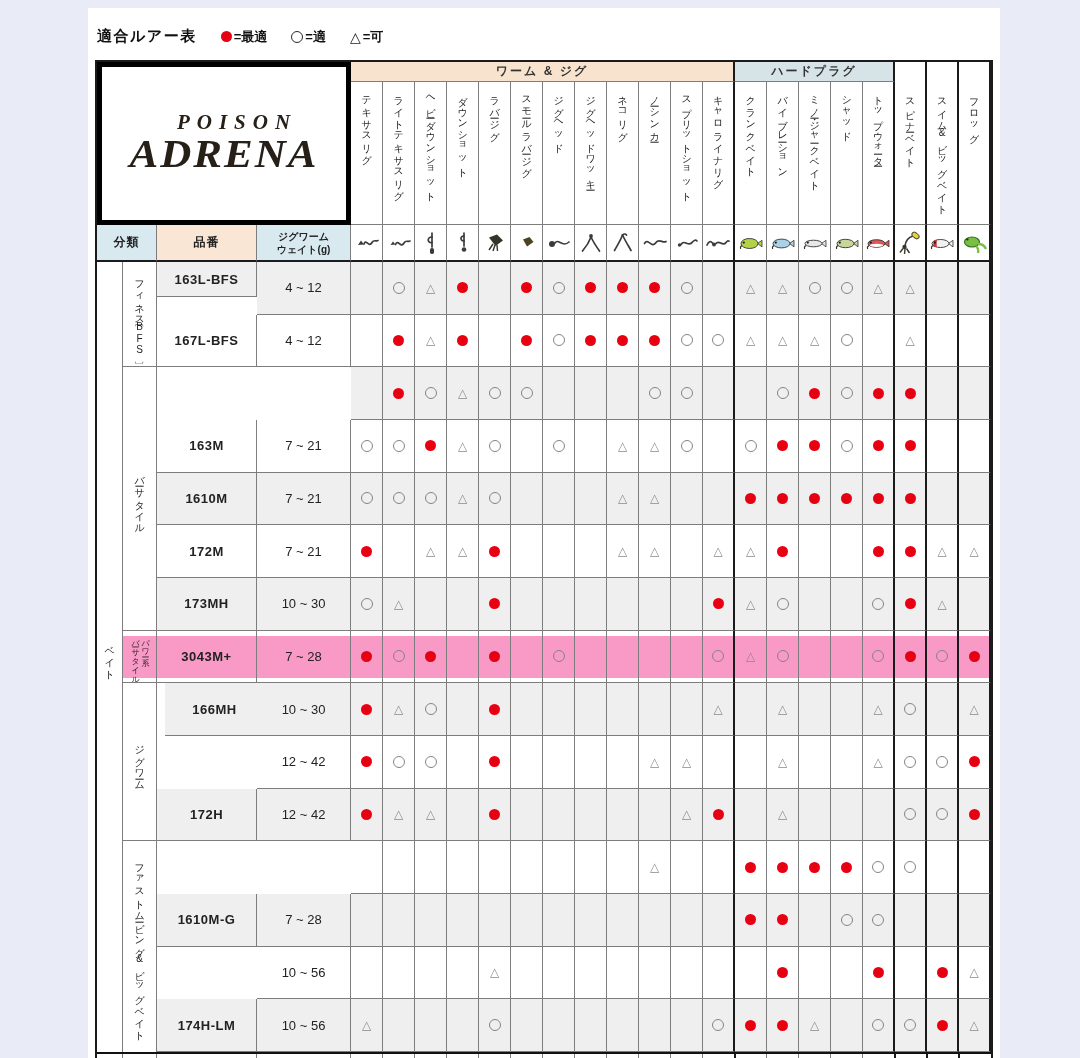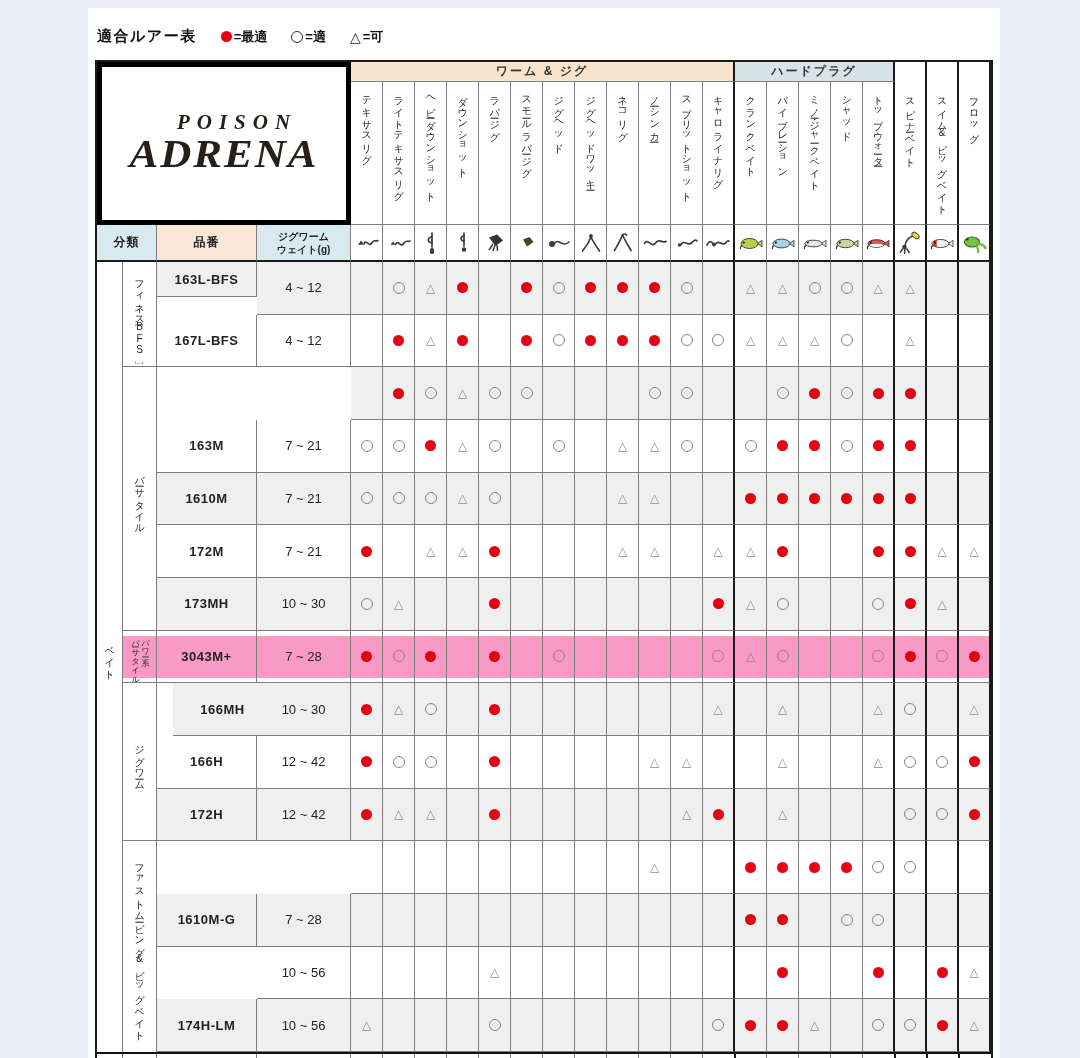--- a/index.html
+++ b/index.html
@@ -727,21 +727,21 @@
       </div>
       <div class="cell hl thickR" style="left: 798px; top: 568.667px; width: 32px; height: 52.6667px;">
         <span class="sym-best"></span>
       </div>
       <div class="cell hl thickR" style="left: 830px; top: 568.667px; width: 32px; height: 52.6667px;">
         <span class="sym-good"></span>
       </div>
       <div class="cell hl thickR" style="left: 862px; top: 568.667px; width: 32px; height: 52.6667px;">
         <span class="sym-best"></span>
       </div>
-      <div class="cell model gray" style="left: 76px; top: 621.334px; width: 100px; height: 52.6667px;">
+      <div class="cell model gray" style="left: 68px; top: 621.334px; width: 100px; height: 52.6667px;">
         <span>166MH</span>
       </div>
       <div class="cell wt gray" style="left: 160px; top: 621.334px; width: 94px; height: 52.6667px;">
         <span>10 ~ 30</span>
       </div>
       <div class="cell gray" style="left: 254px; top: 621.334px; width: 32px; height: 52.6667px;">
         <span class="sym-best"></span>
       </div>
       <div class="cell gray" style="left: 286px; top: 621.334px; width: 32px; height: 52.6667px;">
         <span class="sym-ok"></span>
@@ -770,23 +770,20 @@
       <div class="cell gray" style="left: 734px; top: 621.334px; width: 32px; height: 52.6667px;"></div>
       <div class="cell gray thickR" style="left: 766px; top: 621.334px; width: 32px; height: 52.6667px;">
         <span class="sym-ok"></span>
       </div>
       <div class="cell gray thickR" style="left: 798px; top: 621.334px; width: 32px; height: 52.6667px;">
         <span class="sym-good"></span>
       </div>
       <div class="cell gray thickR" style="left: 830px; top: 621.334px; width: 32px; height: 52.6667px;"></div>
       <div class="cell gray thickR" style="left: 862px; top: 621.334px; width: 32px; height: 52.6667px;">
         <span class="sym-ok"></span>
-      </div>
-      <div class="cell model" style="left: 60px; top: 674px; width: 100px; height: 52.6667px;">
-        <span>166H</span>
       </div>
       <div class="cell wt" style="left: 160px; top: 674px; width: 94px; height: 52.6667px;">
         <span>12 ~ 42</span>
       </div>
       <div class="cell" style="left: 254px; top: 674px; width: 32px; height: 52.6667px;">
         <span class="sym-best"></span>
       </div>
       <div class="cell" style="left: 286px; top: 674px; width: 32px; height: 52.6667px;">
         <span class="sym-good"></span>
       </div>

